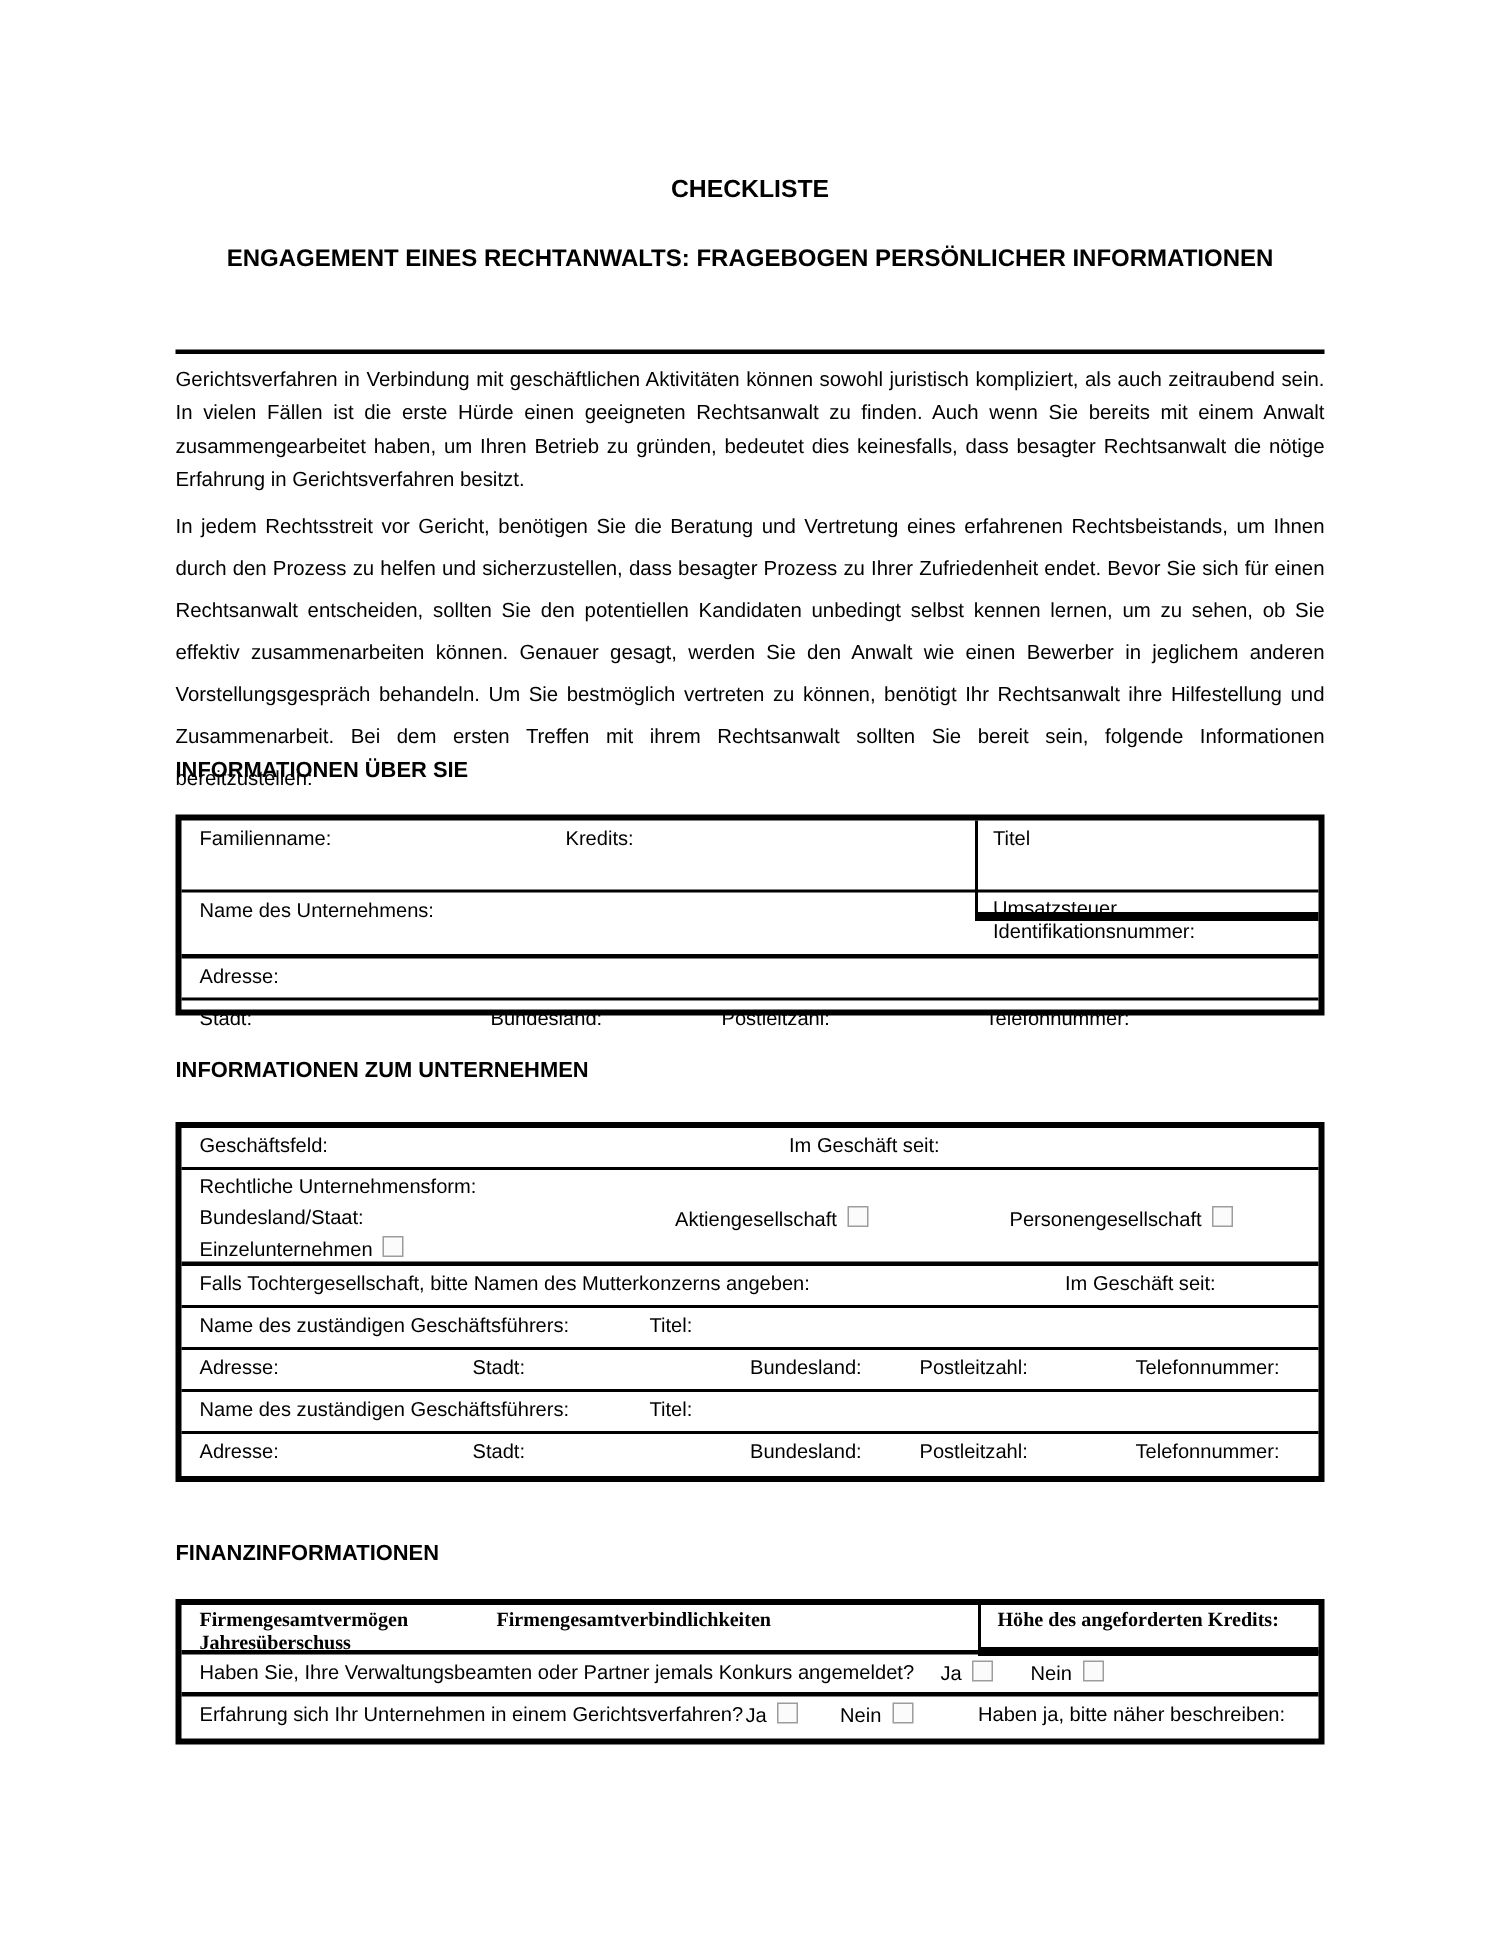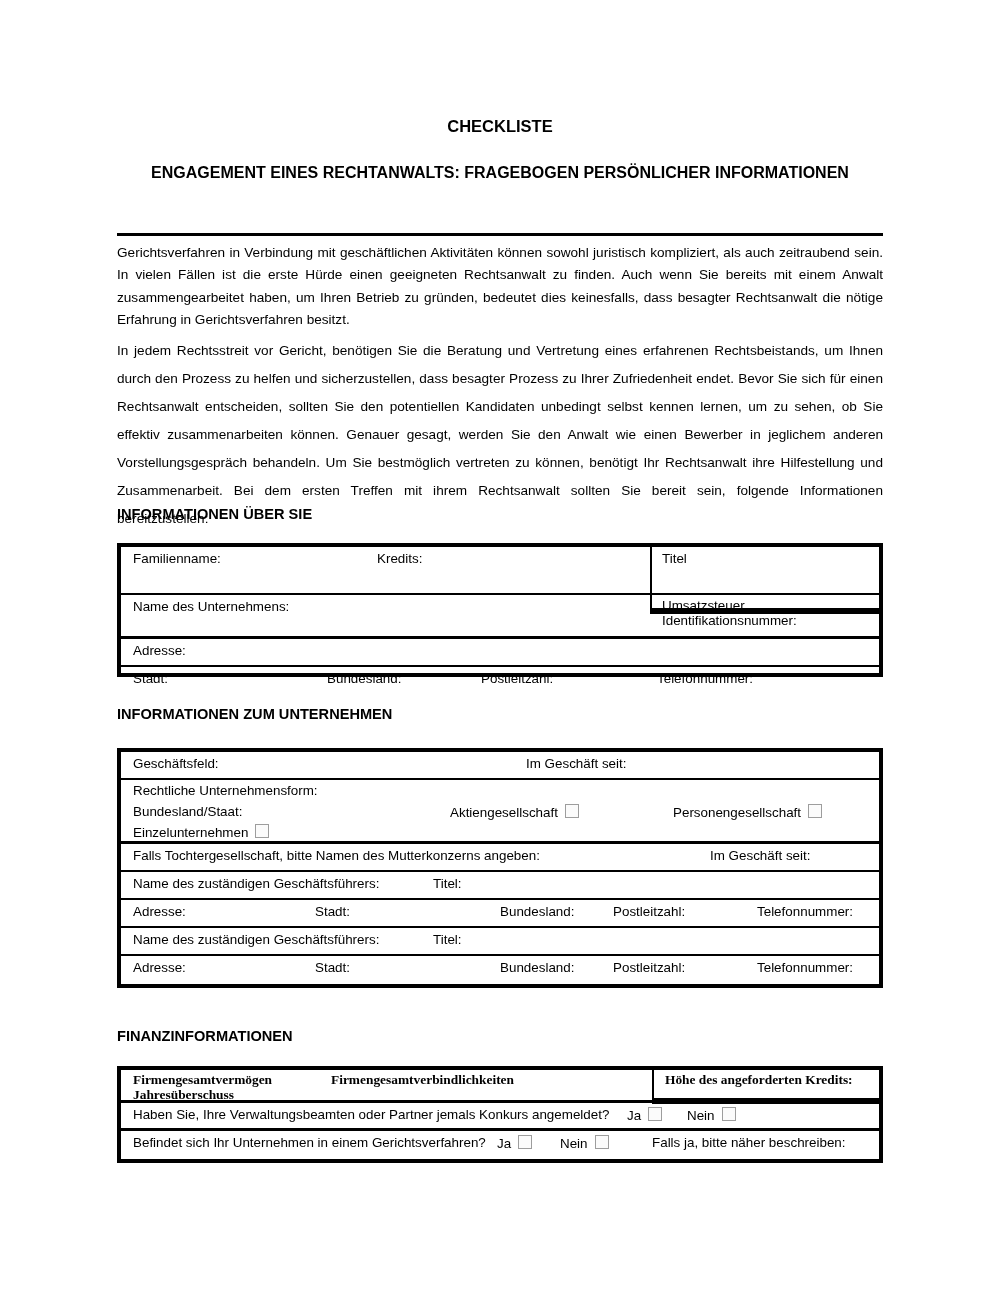--- a/index.html
+++ b/index.html
@@ -144,20 +144,20 @@
       <span class="lbl b" style="left:210px;top:2px">Firmengesamtverbindlichkeiten</span>
       <span class="lbl b" style="left:12px;top:17px">Jahresüberschuss</span>
       <span class="lbl b" style="left:544px;top:2px">Höhe des angeforderten Kredits:</span>
     </div>
     <div class="row bb3" style="height:28px">
       <span class="lbl" style="left:12px">Haben Sie, Ihre Verwaltungsbeamten oder Partner jemals Konkurs angemeldet?</span>
       <span class="lbl" style="left:506px"><span>Ja</span><span class="cb"></span></span>
       <span class="lbl" style="left:566px"><span>Nein</span><span class="cb"></span></span>
     </div>
     <div class="row" style="height:28px">
-      <span class="lbl" style="left:12px">Befindet sich Ihr Unternehmen in einem Gerichtsverfahren?</span>
+      <span class="lbl" style="left:12px">Erfahrung sich Ihr Unternehmen in einem Gerichtsverfahren?</span>
       <span class="lbl" style="left:376px"><span>Ja</span><span class="cb"></span></span>
       <span class="lbl" style="left:439px"><span>Nein</span><span class="cb"></span></span>
-      <span class="lbl" style="left:531px">Falls ja, bitte näher beschreiben:</span>
+      <span class="lbl" style="left:531px">Haben ja, bitte näher beschreiben:</span>
     </div>
   </div>
 
 </div>
 
 </body></html>

